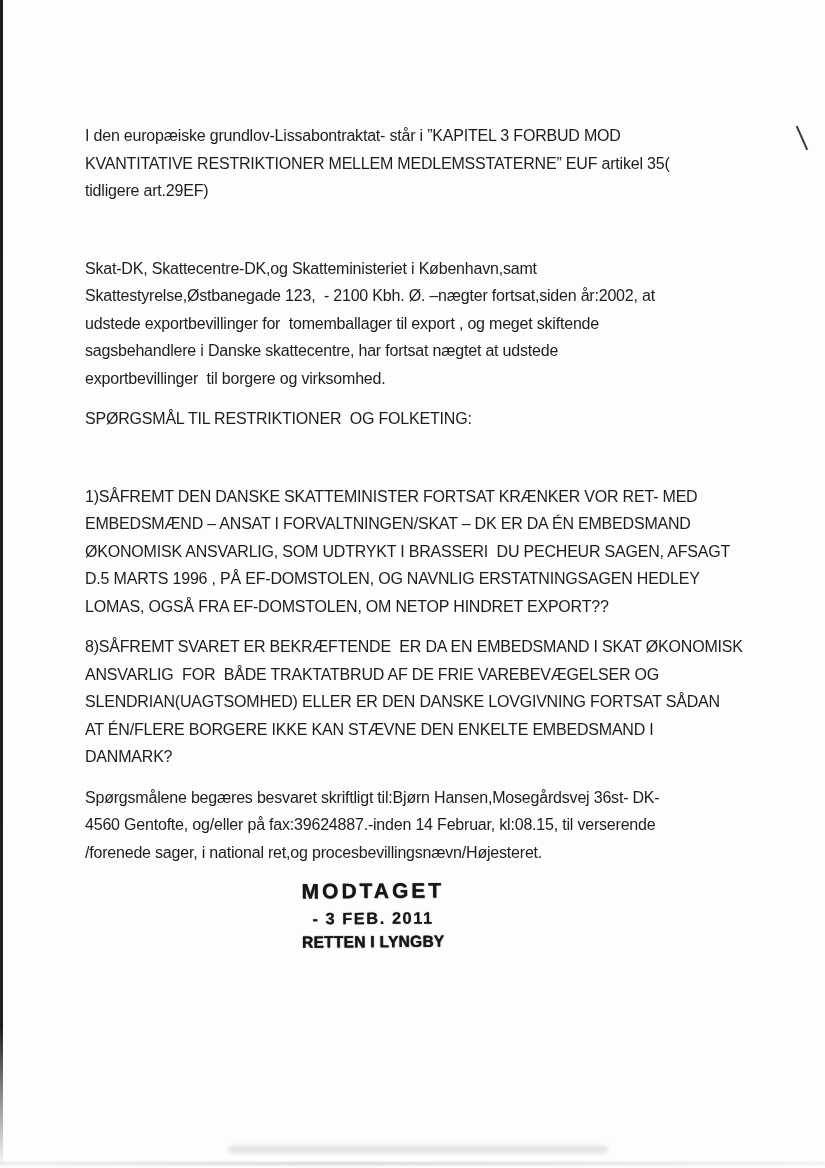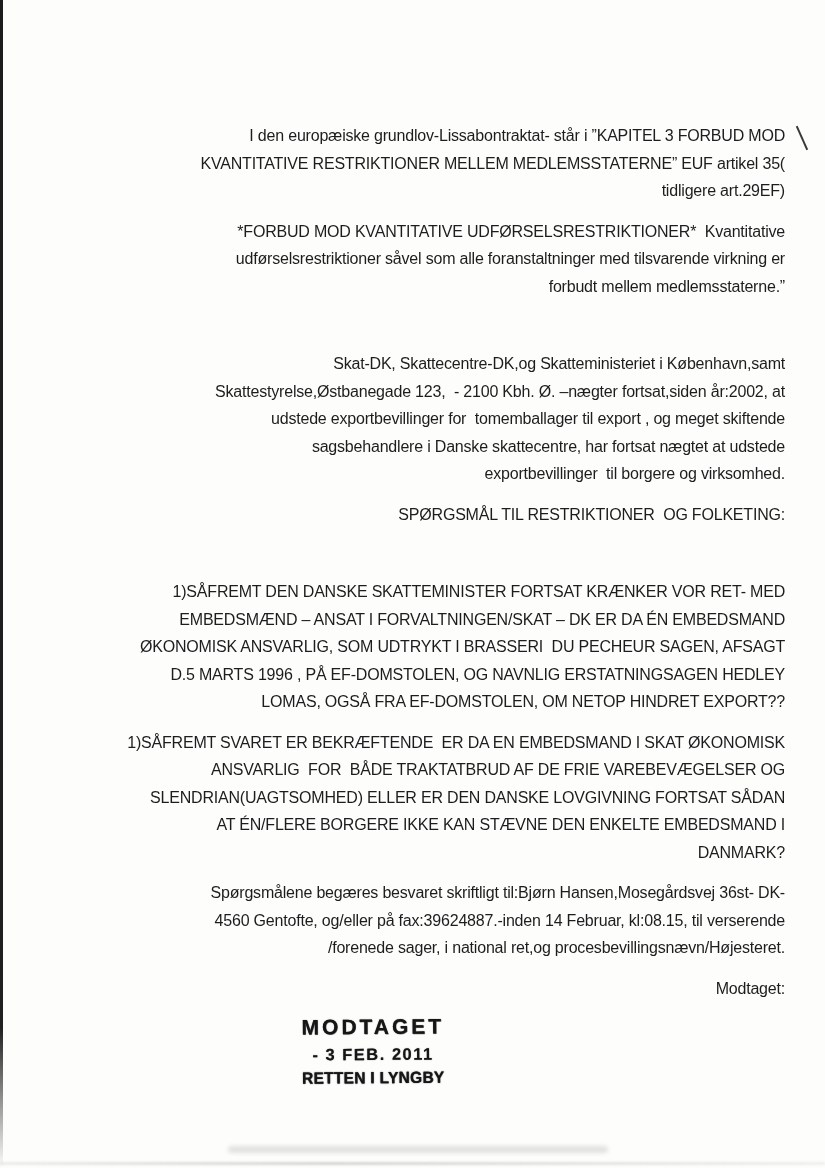--- a/index.html
+++ b/index.html
@@ -21,21 +21,20 @@
     left: 85px;
     top: 122px;
     width: 700px;
   }
   .para {
     margin: 0 0 13px 0;
     font-size: 16px;
     line-height: 27.5px;
     letter-spacing: -0.2px;
     white-space: pre-wrap;
-    text-align: right;
   }
   .gap-xl {
     margin-top: 50px;
   }
   
   .stamp {
     margin-top: 8px;
     margin-left: 168px;
     width: 240px;
     text-align: center;
@@ -107,43 +106,39 @@
 
 <div class="page">
 
   <div class="scan-line-left"></div>
   <div class="scan-mark-topright"></div>
 
   <div class="content">
     <p class="para">I den europæiske grundlov-Lissabontraktat- står i ”KAPITEL 3 FORBUD MOD
 KVANTITATIVE RESTRIKTIONER MELLEM MEDLEMSSTATERNE” EUF artikel 35(
 tidligere art.29EF)</p>
-    <p class="para">*FORBUD MOD KVANTITATIVE UDFØRSELSRESTRIKTIONER*  Kvantitative
-udførselsrestriktioner såvel som alle foranstaltninger med tilsvarende virkning er
-forbudt mellem medlemsstaterne.”</p>
     <p class="para gap-xl">Skat-DK, Skattecentre-DK,og Skatteministeriet i København,samt
 Skattestyrelse,Østbanegade 123,  - 2100 Kbh. Ø. –nægter fortsat,siden år:2002, at
 udstede exportbevillinger for  tomemballager til export , og meget skiftende
 sagsbehandlere i Danske skattecentre, har fortsat nægtet at udstede
 exportbevillinger  til borgere og virksomhed.</p>
     <p class="para">SPØRGSMÅL TIL RESTRIKTIONER  OG FOLKETING:</p>
     <p class="para gap-xl">1)SÅFREMT DEN DANSKE SKATTEMINISTER FORTSAT KRÆNKER VOR RET- MED
 EMBEDSMÆND – ANSAT I FORVALTNINGEN/SKAT – DK ER DA ÉN EMBEDSMAND
 ØKONOMISK ANSVARLIG, SOM UDTRYKT I BRASSERI  DU PECHEUR SAGEN, AFSAGT
 D.5 MARTS 1996 , PÅ EF-DOMSTOLEN, OG NAVNLIG ERSTATNINGSAGEN HEDLEY
 LOMAS, OGSÅ FRA EF-DOMSTOLEN, OM NETOP HINDRET EXPORT??</p>
-    <p class="para">1)SÅFREMT SVARET ER BEKRÆFTENDE  ER DA EN EMBEDSMAND I SKAT ØKONOMISK
+    <p class="para">8)SÅFREMT SVARET ER BEKRÆFTENDE  ER DA EN EMBEDSMAND I SKAT ØKONOMISK
 ANSVARLIG  FOR  BÅDE TRAKTATBRUD AF DE FRIE VAREBEVÆGELSER OG
 SLENDRIAN(UAGTSOMHED) ELLER ER DEN DANSKE LOVGIVNING FORTSAT SÅDAN
 AT ÉN/FLERE BORGERE IKKE KAN STÆVNE DEN ENKELTE EMBEDSMAND I
 DANMARK?</p>
     <p class="para">Spørgsmålene begæres besvaret skriftligt til:Bjørn Hansen,Mosegårdsvej 36st- DK-
 4560 Gentofte, og/eller på fax:39624887.-inden 14 Februar, kl:08.15, til verserende
 /forenede sager, i national ret,og procesbevillingsnævn/Højesteret.</p>
-    <p class="para">Modtaget:</p>
 
     <div class="stamp">
       <div class="stamp-line1">MODTAGET</div>
       <div class="stamp-line2">- 3 FEB.  2011</div>
       <div class="stamp-line3">RETTEN I LYNGBY</div>
     </div>
   </div>
 
   <div class="scan-smudge-bottom"></div>
   <div class="scan-edge-bottom"></div>

